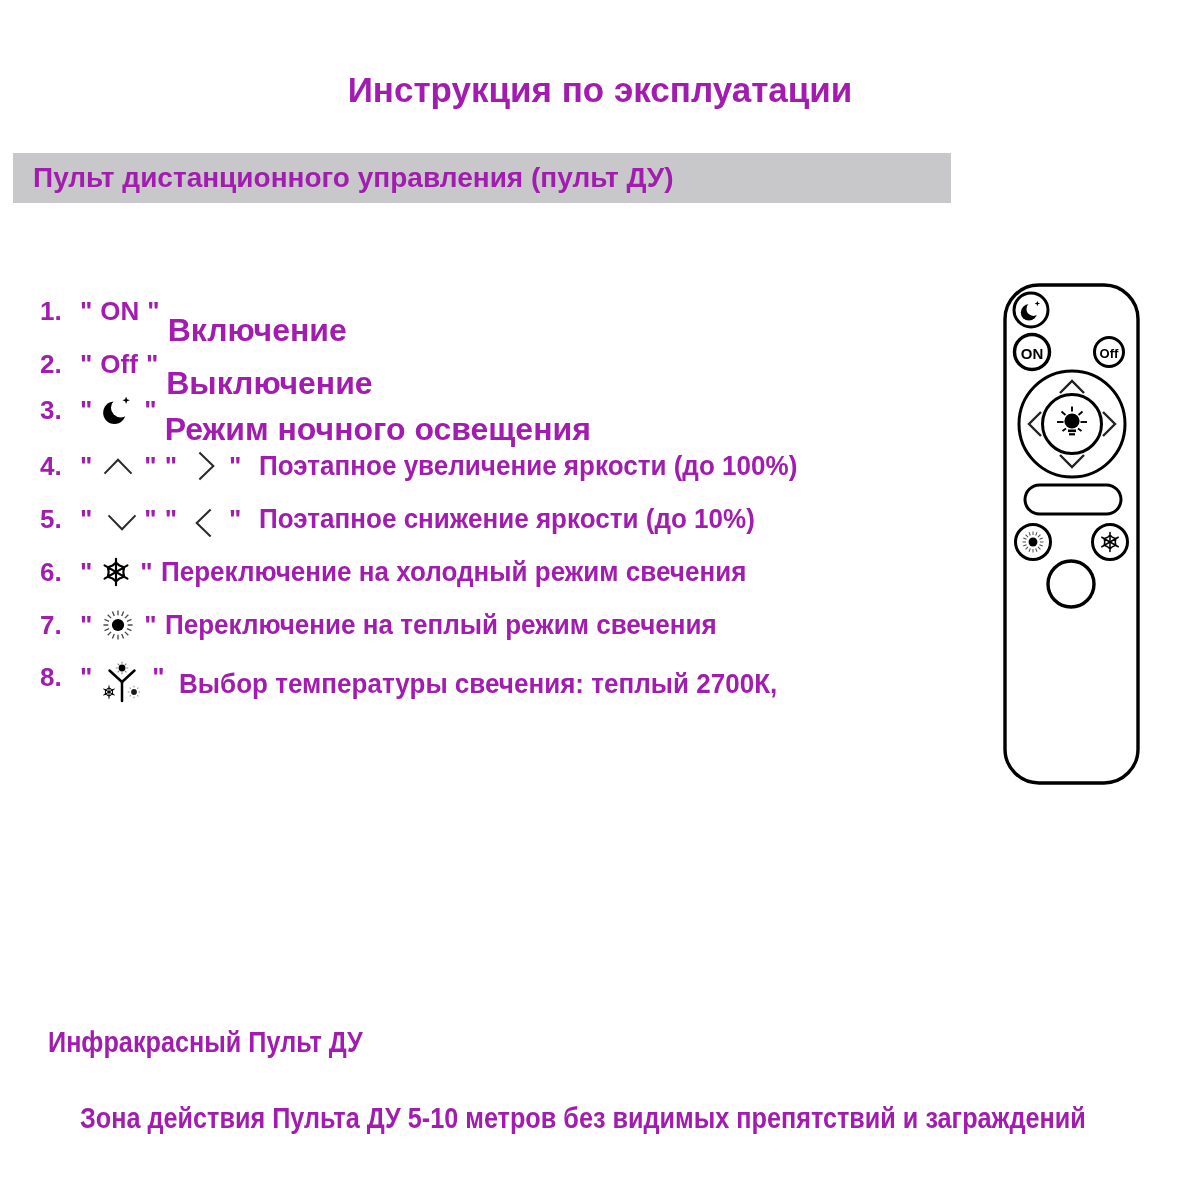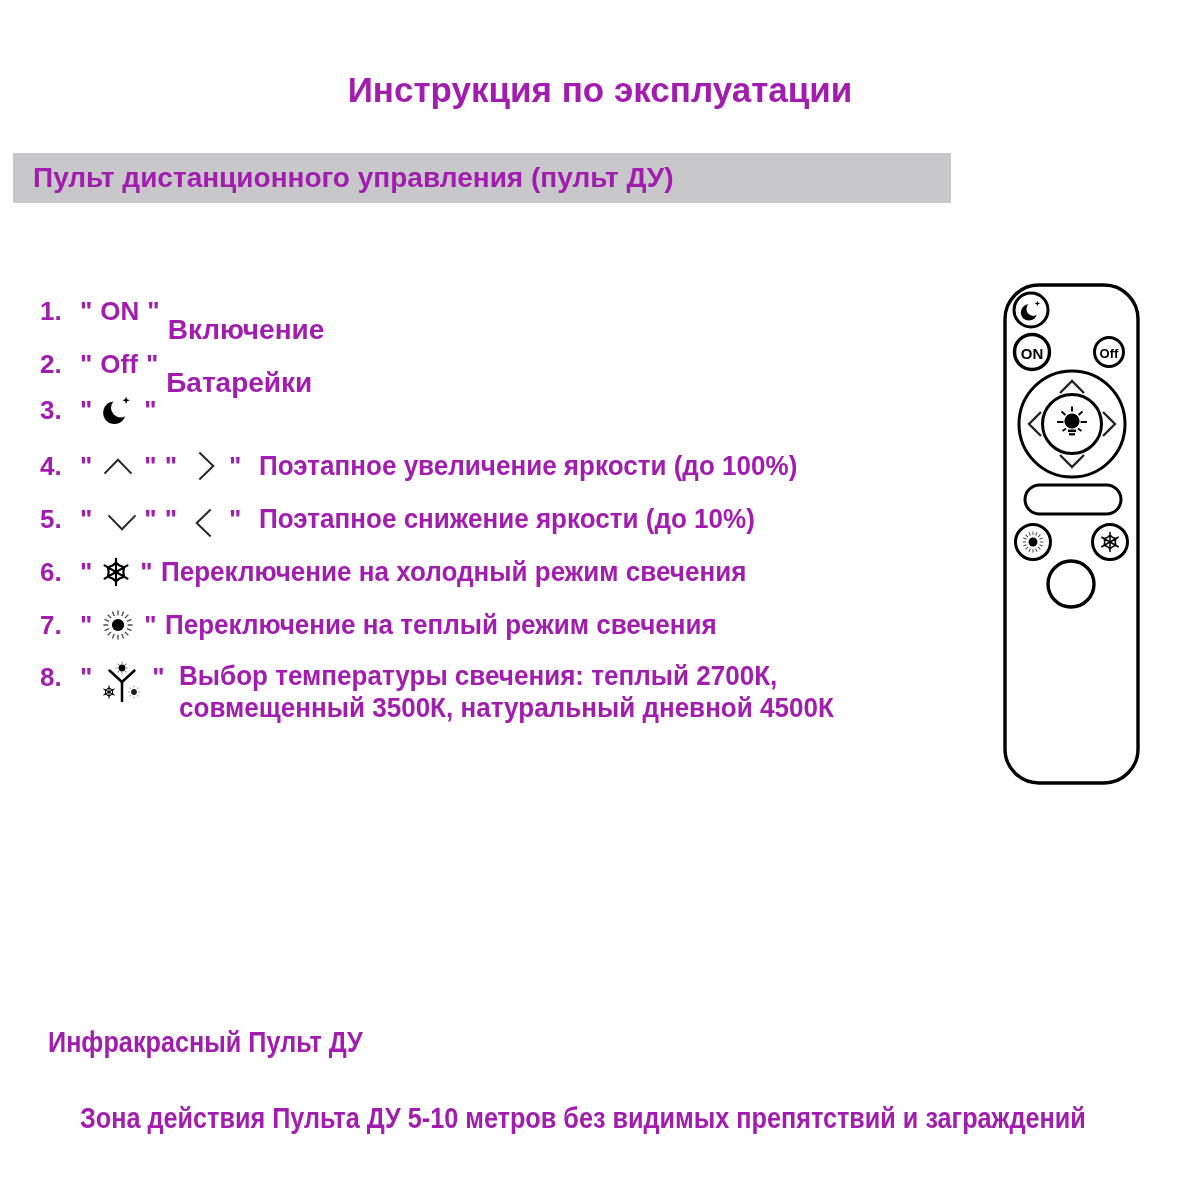--- a/index.html
+++ b/index.html
@@ -8,28 +8,28 @@
   .title{position:absolute;top:70px;left:0;width:1200px;text-align:center;
          font-size:35px;font-weight:bold;margin:0;}
   .bar{position:absolute;left:13px;width:938px;height:50px;background:#c8c8ca;
        display:flex;align-items:center;box-sizing:border-box;padding-left:20px;
        font-size:28px;font-weight:bold;}
   .item{position:absolute;left:40px;height:44px;display:flex;align-items:center;
         gap:8px;font-size:26px;font-weight:bold;white-space:nowrap;}
   .item .num{width:32px;}
   .q{font-size:26px;font-weight:bold;}
   .lbl{font-size:26px;font-weight:bold;}
-  .desc{font-size:28px;font-weight:bold;margin-top:38px;}
+  .desc{font-size:32px;font-weight:bold;margin-top:38px;}
   .cond{display:inline-block;transform:scaleX(.93);transform-origin:0 50%;
         font-size:28px;font-weight:bold;}
   .icn{display:block;}
   .gap{margin-left:10px;}
   .item8{height:76px;align-items:flex-start;}
   .item8 .num,.item8 .q{line-height:34px;}
-  .item8 .descblock{margin-left:6px;}
+  .item8 .descblock{margin-left:6px;margin-top:8px;}
   .item8 .descblock div{line-height:32px;}
   .remote{position:absolute;left:1003px;top:283px;width:137px;height:502px;}
   .tline{position:absolute;left:40px;font-size:29px;font-weight:bold;white-space:nowrap;}
   .tcond{display:inline-block;transform:scaleX(.87);transform-origin:0 50%;}
   .hidden-defs{position:absolute;width:0;height:0;overflow:hidden;}
 </style>
 </head>
 <body>
 
 <svg class="hidden-defs" aria-hidden="true">
@@ -104,30 +104,31 @@
     <span class="lbl">ON</span>
     <span class="q">"</span>
     <span class="desc">Включение</span>
   </div>
 
   <div class="item" style="top:342px;">
     <span class="num">2.</span>
     <span class="q">"</span>
     <span class="lbl">Off</span>
     <span class="q">"</span>
-    <span class="desc">Батарейки</span>
+    <span class="desc">Выключение</span>
   </div>
 
   <div class="item" style="top:388px;">
     <span class="num">3.</span>
     <span class="q">"</span>
     <svg class="icn" width="36" height="36">
         <use href="#ic-moon"></use>
       </svg>
     <span class="q">"</span>
+    <span class="desc">Режим ночного освещения</span>
   </div>
 
   <div class="item" style="top:444px;">
     <span class="num">4.</span>
     <span class="q">"</span>
     <svg class="icn" width="36" height="36">
         <use href="#ic-chev"></use>
       </svg>
     <span class="q">"</span>
     <span class="q">"</span>
@@ -175,21 +176,20 @@
 
   <div class="item item8" style="top:660px;">
     <span class="num">8.</span>
     <span class="q">"</span>
     <svg class="icn" width="44" height="44" style="margin-top:1px;">
         <use href="#ic-temp"></use>
       </svg>
     <span class="q">"</span>
     <span class="descblock">
       <div><span class="cond">Выбор температуры свечения: теплый 2700К,</span></div>
-      <div><span class="cond">совмещенный 3500К, натуральный дневной 4500К</span></div>
     </span>
   </div>
 
   <svg class="remote" viewBox="0 0 137 502">
     <rect x="2" y="2" width="133" height="498" rx="34" fill="#fff" stroke="#000" stroke-width="3.4"></rect>
     <g>
       <circle cx="28" cy="27" r="17" fill="#fff" stroke="#000" stroke-width="3"></circle>
       <use href="#ic-moon" x="15.5" y="14.5" width="26" height="26"></use>
     </g>
     <g>

